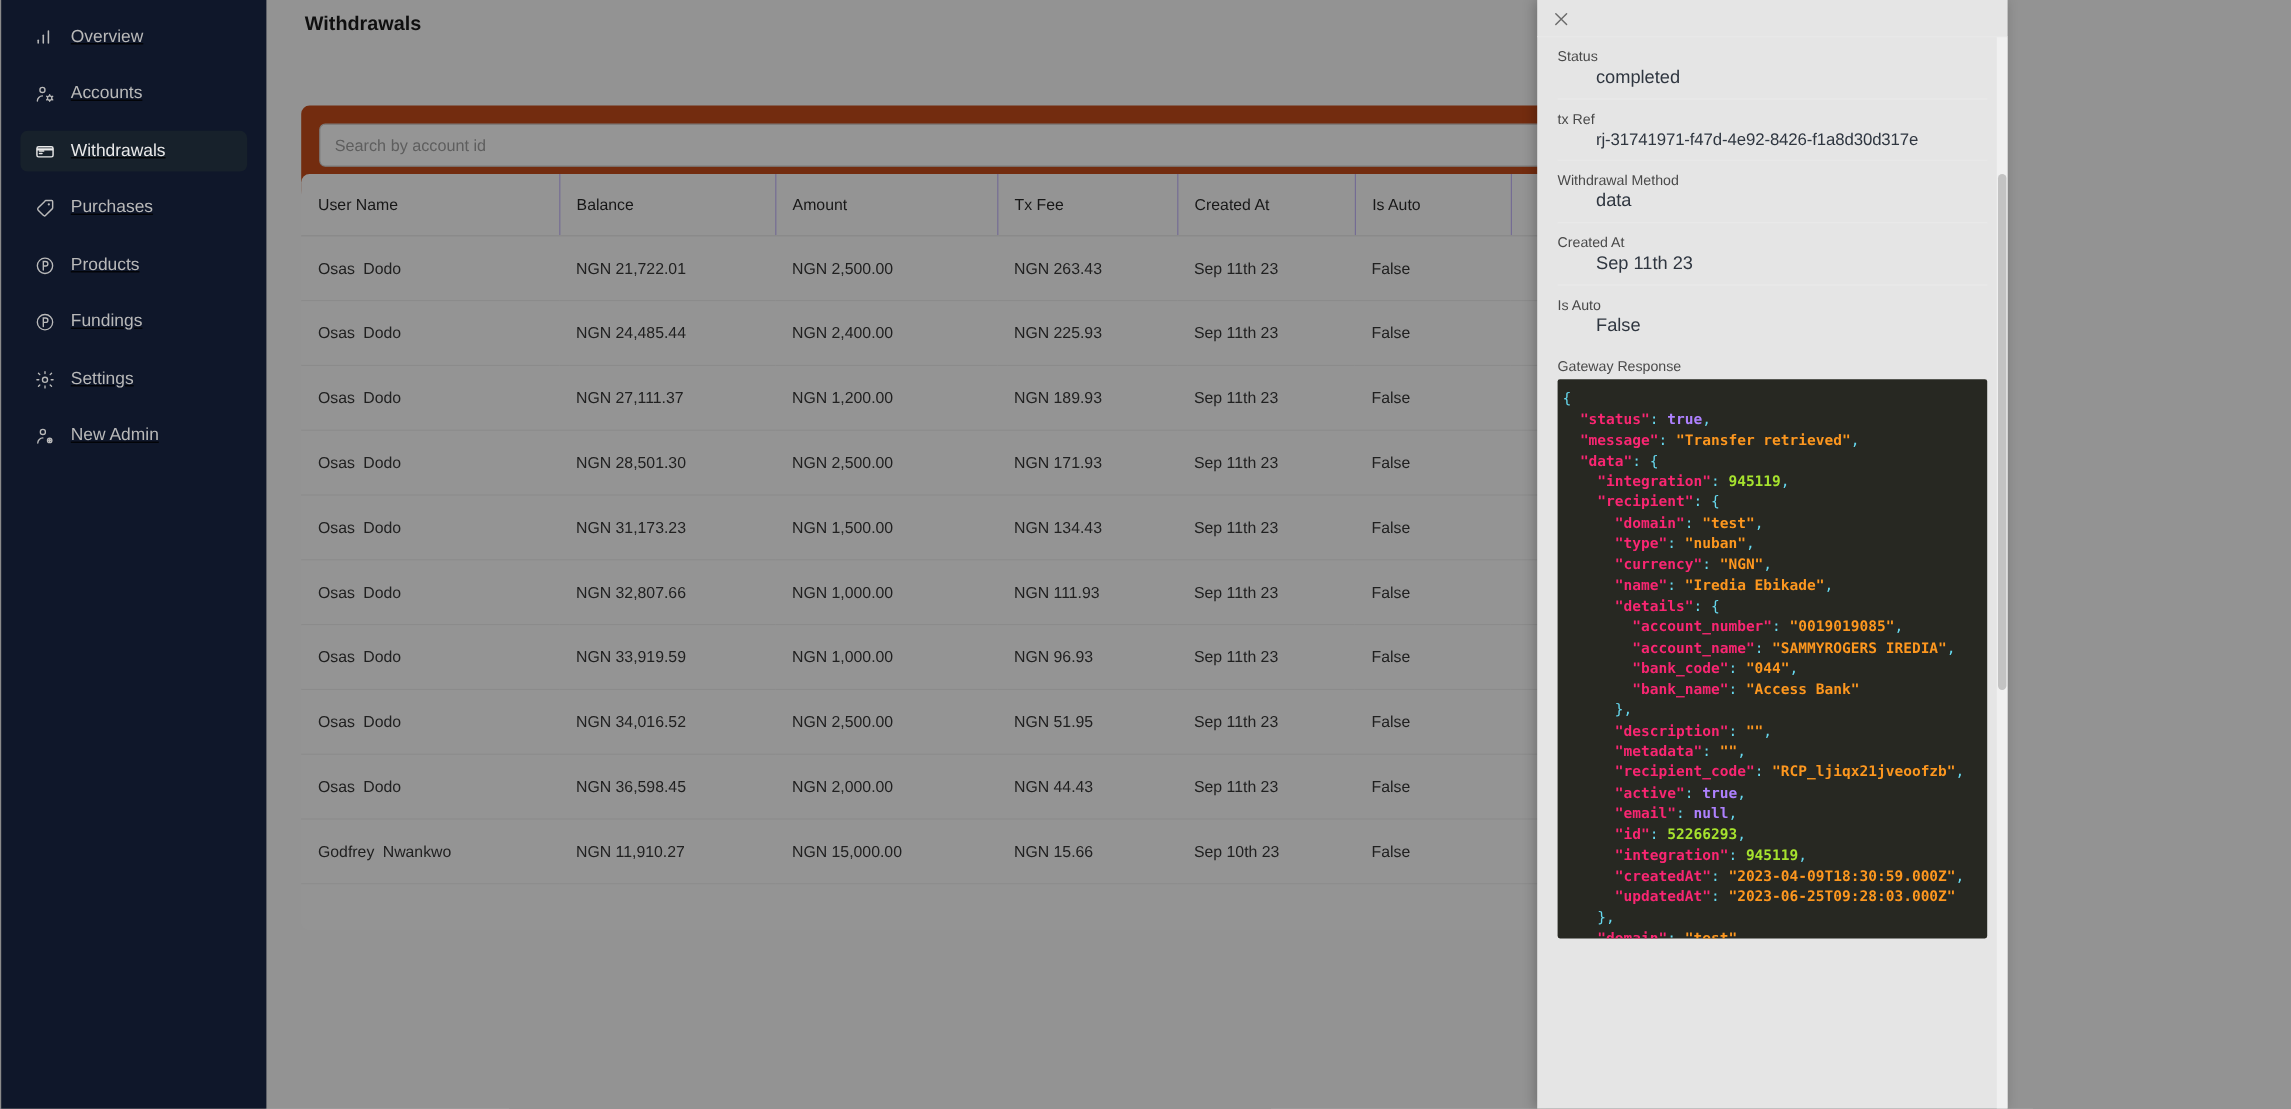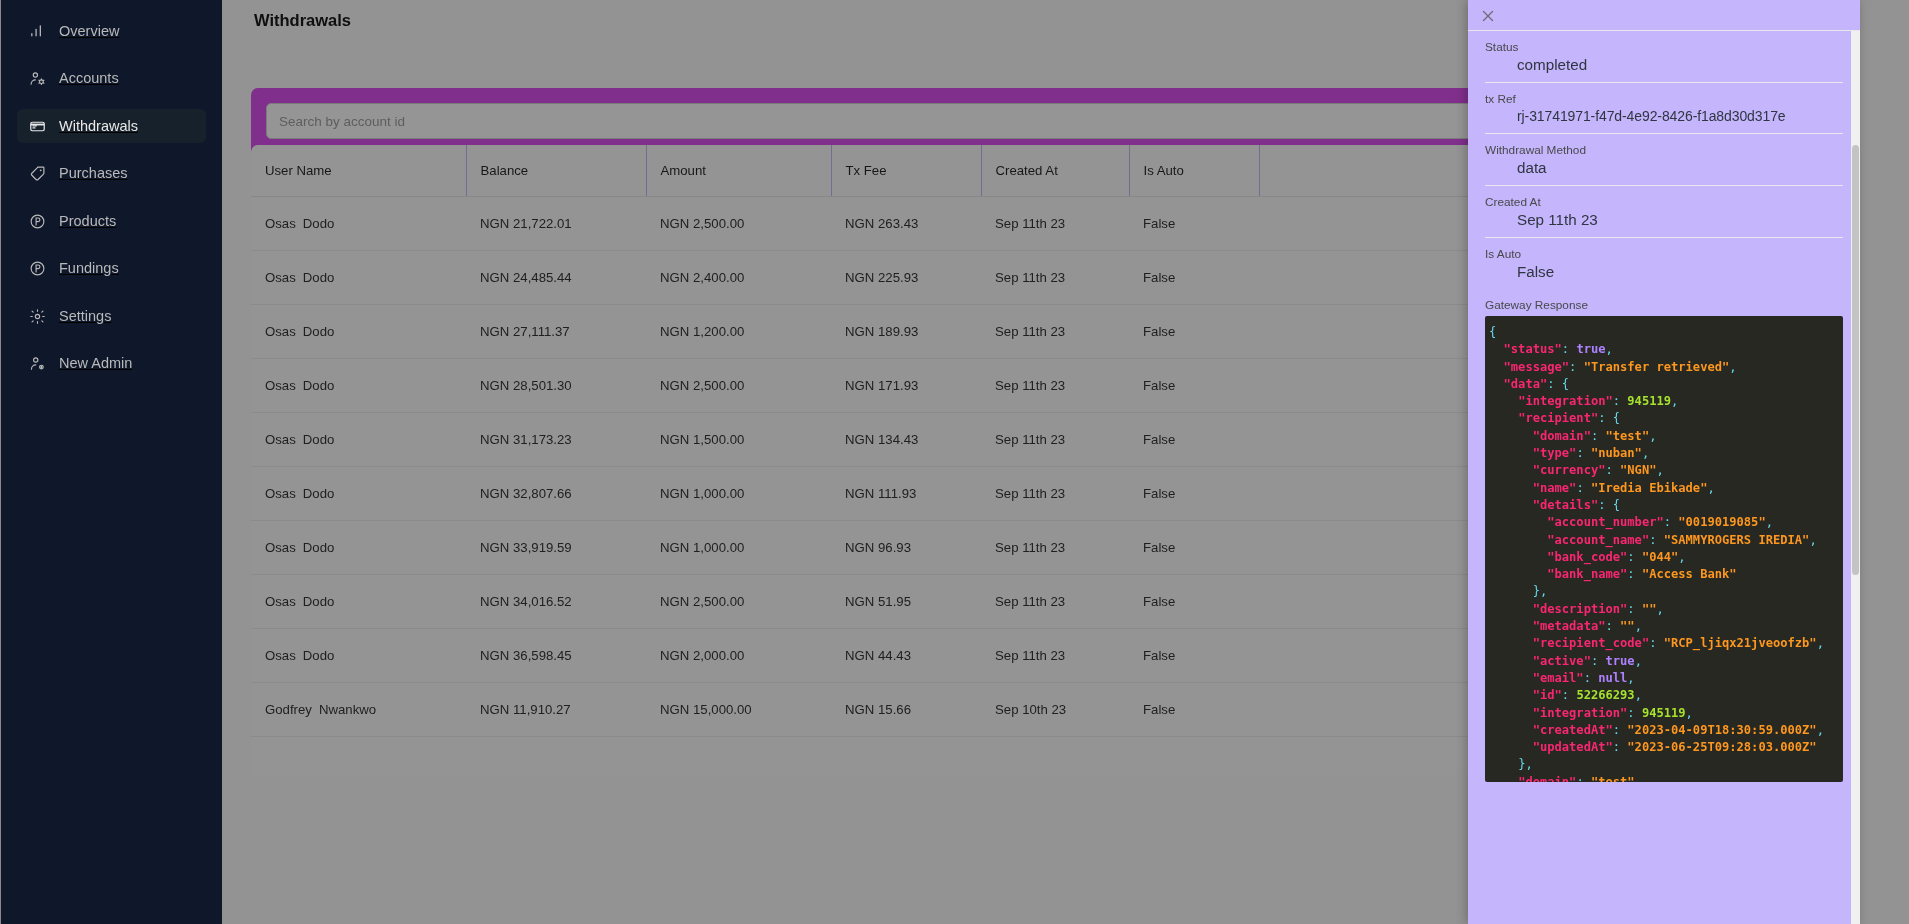--- a/index.html
+++ b/index.html
@@ -2,21 +2,21 @@
 <html><head>
 <meta charset="utf-8">
 <style>
   * { box-sizing: border-box; margin: 0; padding: 0; }
   html, body {
     width: 1909px; height: 924px;
     font-family: "Liberation Sans", sans-serif;
     background: #8a8a8a;
     overflow: hidden;
   }
-  #app { position: relative; width: 1860px; height: 924px; }
+  #app { position: relative; width: 1673px; height: 924px; }
 
   
   .sidebar {
     position: absolute; left: 1px; top: 0;
     width: 221px; height: 924px;
     background: #0f172a;
     z-index: 3;
     text-decoration: underline;
   }
   .nav { padding-top: 14px; }
@@ -44,21 +44,21 @@
     background: #fbfbfb;
     z-index: 1;
   }
   .page-title {
     position: absolute; left: 33px; top: 11px;
     font-size: 16.5px; font-weight: bold; color: #0b0b0b;
   }
   .search-card {
     position: absolute; left: 30px; top: 88px;
     width: 1260px; height: 78px;
-    background: #d946ef;
+    background: #c2410c;
     border-radius: 7px;
   }
   .search-input {
     position: absolute; left: 15px; top: 15px;
     width: 1320px; height: 36px;
     border: 1px solid #cfcfcf;
     border-radius: 5px;
     background: #fff;
     font-family: "Liberation Sans", sans-serif;
     font-size: 13.5px;
@@ -107,21 +107,21 @@
     position: absolute; left: 221px; top: 0;
     width: 1688px; height: 924px;
     background: rgba(20,20,20,0.45);
     z-index: 2;
   }
 
   
   .drawer {
     position: absolute; right: 0; top: 0;
     width: 392px; height: 924px;
-    background: #c4b5fd;
+    background: #e5e5e5;
     z-index: 4;
     box-shadow: -2px 0 10px rgba(0,0,0,0.25);
     overflow: hidden;
   }
   .drawer-head {
     height: 31px;
     border-bottom: 1px solid #e8e8e8;
     position: relative;
   }
   .close-btn {

